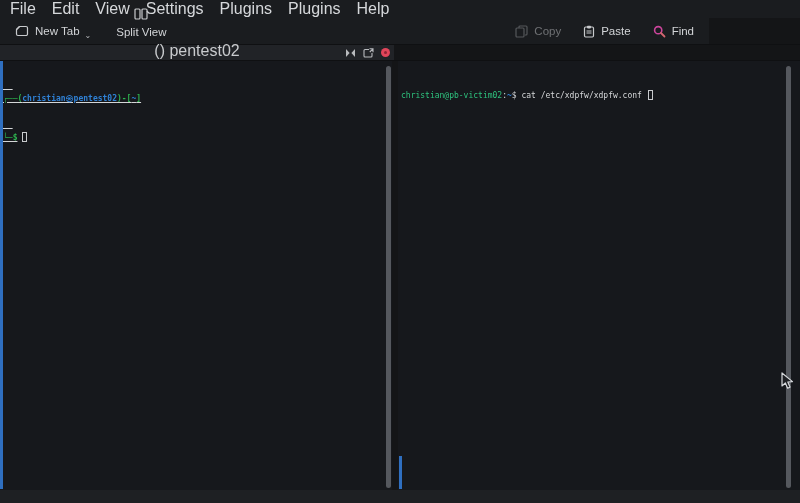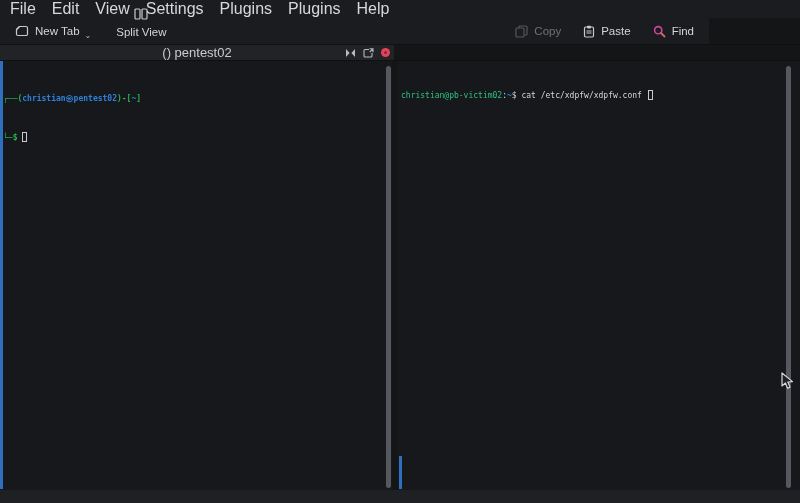--- a/index.html
+++ b/index.html
@@ -33,36 +33,36 @@
   .chev-sub { font-size:8px; color:#b9bbbe; position:relative; top:4px; left:-1px; }
 
   
   .tabrow {
     position:absolute; top:44px; left:0; width:800px; height:17px;
     display:flex; border-top:1px solid #0f1012; border-bottom:1px solid #0f1012;
   }
   .tabbar {
     position:relative; height:15px; background:#212327;
     display:flex; align-items:flex-end; justify-content:center;
-    font-size:13px; color:#c9cbce;
+    font-size:16px; color:#c9cbce;
   }
   .tabbar.left  { width:394px; margin-right:4px; }
   .tabbar.right { width:402px; }
   .tabicons { position:absolute; right:4px; top:0; height:15px; display:flex; align-items:center; gap:7px; }
   .closebtn { width:9px; height:9px; border-radius:50%; background:#e0455a; position:relative; }
   .closebtn::after { content:""; position:absolute; left:3px; top:3px; width:3px; height:3px; border-radius:50%; background:#8e2435; }
   .closebtn.dim { background:#b53a4c; }
 
   
   .pane {
     position:absolute; top:61px; height:429px; background:#16181c;
     font-family:"DejaVu Sans Mono", monospace; font-size:8px; line-height:13px;
     white-space:pre; color:#d4d6d8;
   }
-  .pane.left  { left:0;  width:392px; padding:5px 0 0 3px; }
+  .pane.left  { left:0;  width:392px; padding:5px 0 0 3px;text-decoration:underline; }
   .pane.right { left:398px; width:402px; padding:2px 0 0 3px; }
 
   .focusbar-left  { position:absolute; left:0;   top:61px;  width:3px; height:428px; background:#2f6fc0; }
   .focusbar-right { position:absolute; left:399px; top:456px; width:3px; height:33px;  background:#2f6fc0; }
 
   .scrollbar { position:absolute; width:5px; border-radius:3px; background:#55585e; top:66px; height:422px; }
   .scrollbar.sleft  { left:386px; }
   .scrollbar.sright { left:786px; }
 
   .bottomstrip { position:absolute; left:0; top:490px; width:800px; height:13px; background:#1e2023; }

